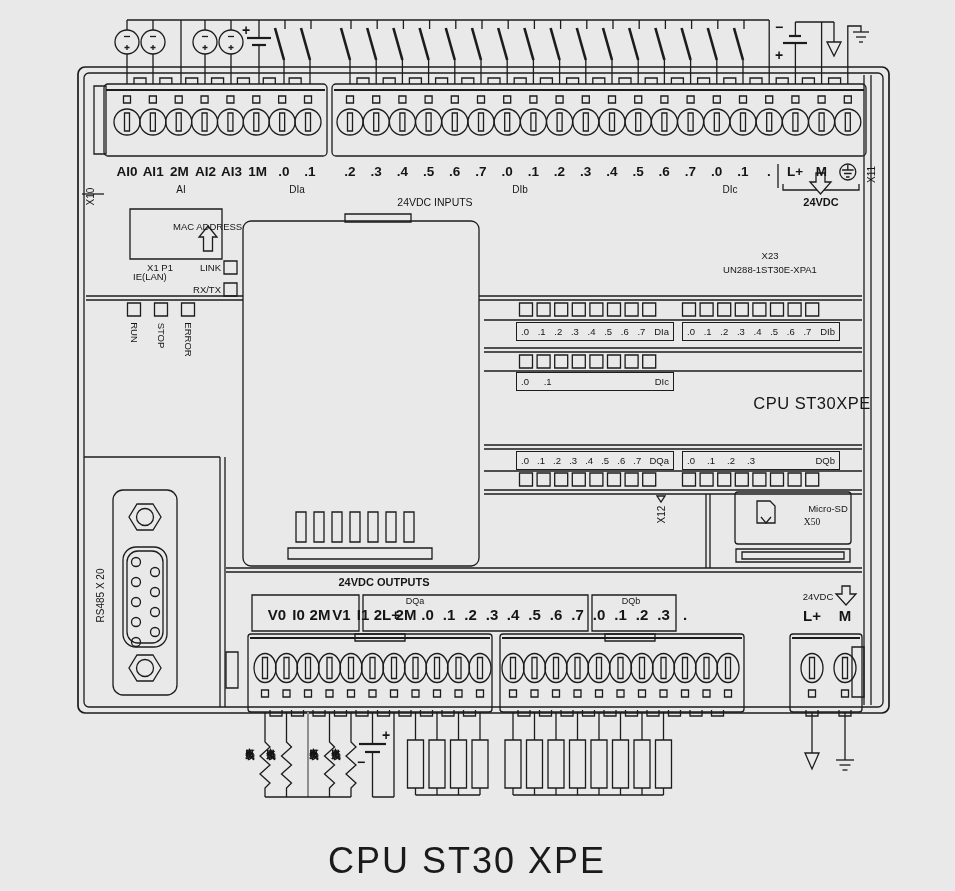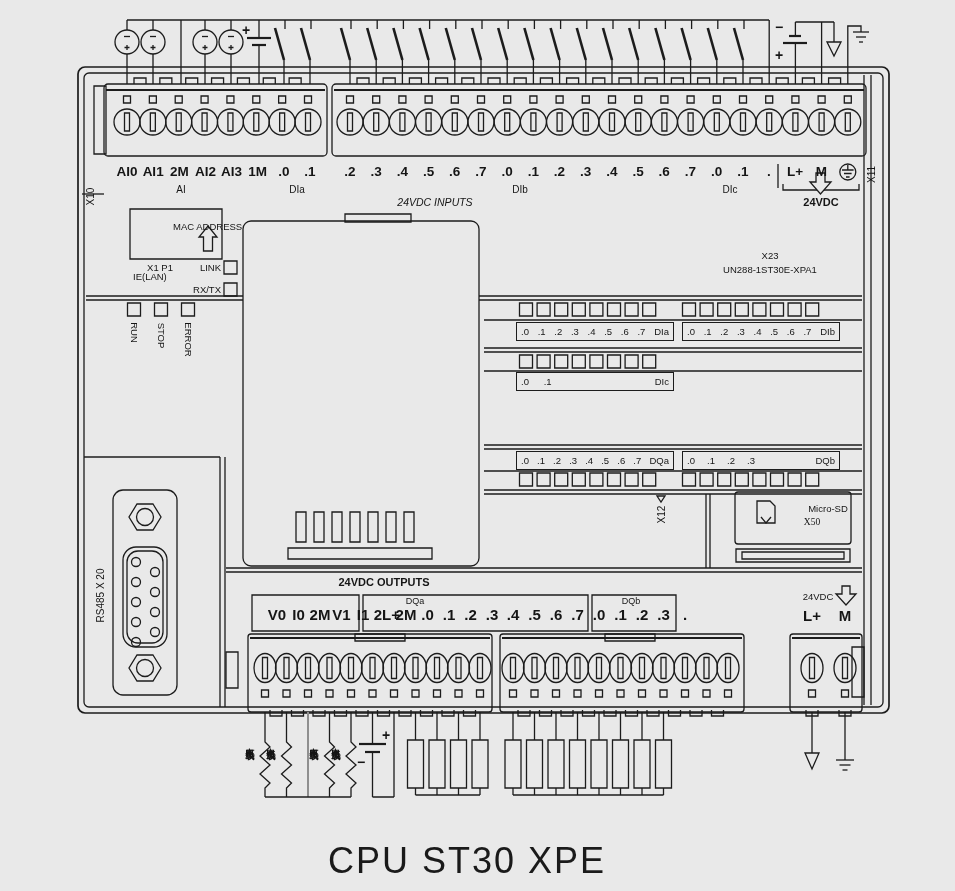--- a/index.html
+++ b/index.html
@@ -582,21 +582,21 @@
       <span>.</span>
       <span>L+</span>
       <span>M</span>
       <span></span>
     </div>
 
 <div class="t c s10" style="left:151px;top:184px;width:60px;">AI</div>
 <div class="t c s10" style="left:267px;top:184px;width:60px;">DIa</div>
 <div class="t c s10" style="left:490px;top:184px;width:60px;">DIb</div>
 <div class="t c s10" style="left:700px;top:184px;width:60px;">DIc</div>
-<div class="t c s105" style="left:365px;top:196px;width:140px;font-style:italic;">24VDC INPUTS</div>
+<div class="t c s105" style="left:365px;top:196px;width:140px;">24VDC INPUTS</div>
 <div class="t c s11 b" style="left:791px;top:196px;width:60px;">24VDC</div>
 
 <div class="t s95" style="left:133px;top:221px;margin-left:40px;">MAC ADDRESS</div>
 <div class="t s95" style="left:133px;top:239px;margin-top:32px;">IE(LAN)</div>
 <div class="t c s95" style="left:135px;top:262px;width:50px;">X1  P1</div>
 <div class="t r s95" style="left:181px;top:262px;width:40px;">LINK</div>
 <div class="t r s95" style="left:181px;top:284px;width:40px;">RX/TX</div>
 
 <div class="t c rotcw s95" style="left:94px;top:327px;width:80px;">RUN</div>
 <div class="t c rotcw s95" style="left:121px;top:330px;width:80px;">STOP</div>
@@ -654,20 +654,21 @@
       <span>.1</span>
       <span>.2</span>
       <span>.3</span>
       <span></span>
       <span></span>
       <span></span>
       <span></span>
       <span>DQb</span>
     </div>
 
+<div class="t c s16" style="left:712px;top:394px;width:200px;letter-spacing:.5px;">CPU  ST30XPE</div>
 
 <div class="t c rotccw s10" style="left:621px;top:509px;width:80px;">X12</div>
 <div class="t c s95" style="left:777px;top:503px;width:70px;padding-left:16px;">Micro-SD</div>
 <div class="t c s95" style="left:777px;top:517px;width:70px;font-family:Liberation Serif, serif;">X50</div>
 
 <div class="t c rotccw s10" style="left:50px;top:590px;width:100px;">RS485 X 20</div>
 
 <div class="t c s11 b" style="left:314px;top:576px;width:140px;">24VDC OUTPUTS</div>
 
 <svg class="art" width="955" height="891" viewBox="0 0 955 891">

